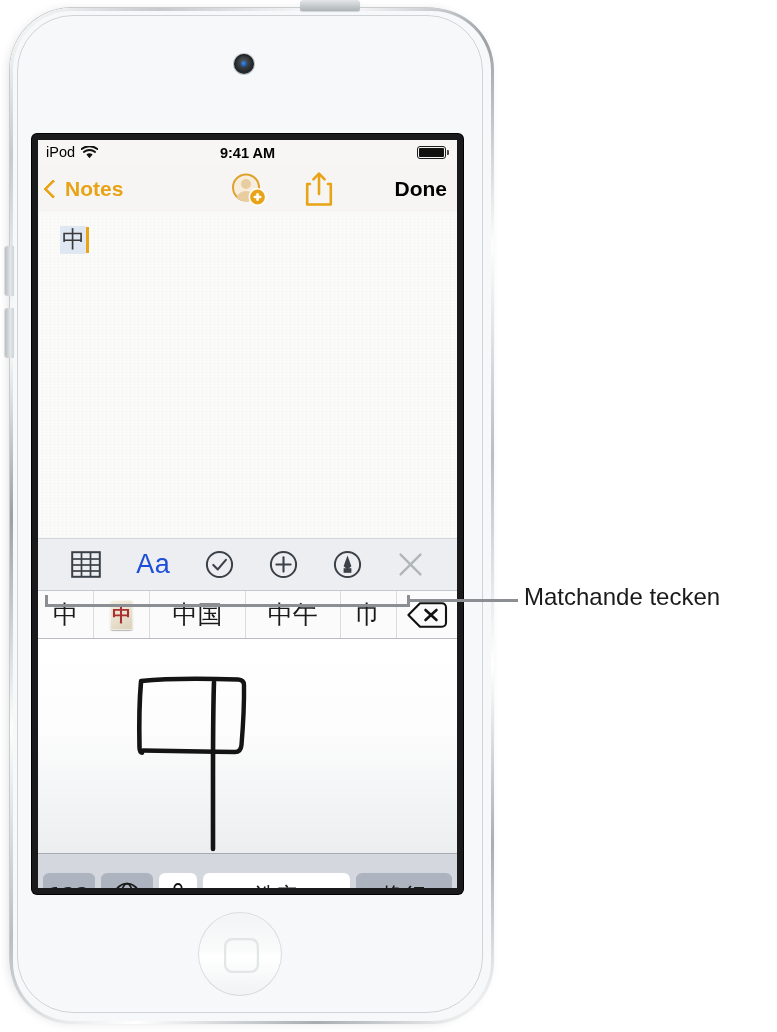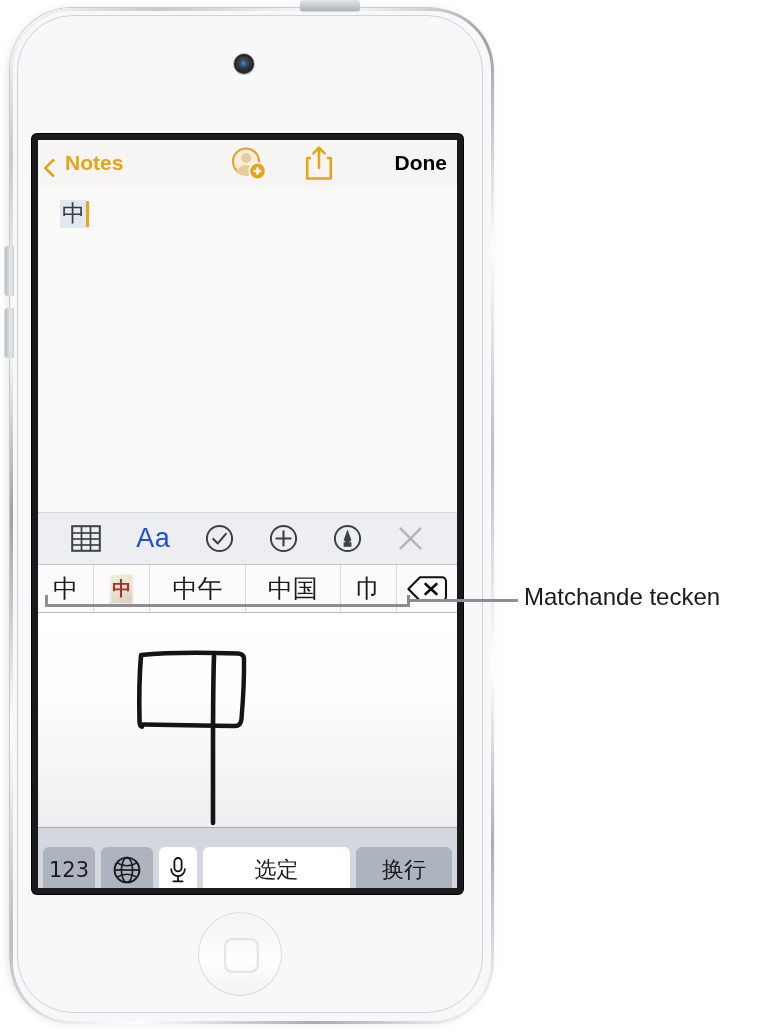--- a/index.html
+++ b/index.html
@@ -166,21 +166,21 @@
   
   #nav-bar {
     position:relative;
     height:46px;
     background:#f6f5f3;
     display:flex;
     align-items:center;
   }
   #nav-back {
     position:absolute; left:8px;
-    display:flex; align-items:flex-end; gap:2px;
+    display:flex; align-items:center; gap:2px;
     color:#e8a317; font-size:21px; font-weight:600;
   }
   .chev {
     display:inline-block;
     width:11px; height:11px;
     border-left:3.4px solid #e8a317;
     border-bottom:3.4px solid #e8a317;
     transform:rotate(45deg);
     margin-right:3px;
     border-radius:1px;
@@ -352,20 +352,37 @@
 
 <div id="camera"></div>
 
 <div id="home-button">
   <div id="home-square"></div>
 </div>
 
 <div id="screen-frame">
 <div id="screen">
 
+  <div id="status-bar">
+    <div id="status-left">
+      <span>iPod</span>
+      <svg width="17" height="13" viewBox="0 0 17 13">
+        <path d="M8.5 12.2 L5.4 8.6 a4.9 4.9 0 0 1 6.2 0 Z" fill="#111"></path>
+        <path d="M2.9 6.0 a8.7 8.7 0 0 1 11.2 0" stroke="#111" stroke-width="1.9" fill="none" stroke-linecap="round"></path>
+        <path d="M0.7 3.0 a12.3 12.3 0 0 1 15.6 0" stroke="#111" stroke-width="1.9" fill="none" stroke-linecap="round"></path>
+      </svg>
+    </div>
+    <div id="status-time">9:41 AM</div>
+    <div id="status-right">
+      <div class="battery-shell">
+        <div class="battery-fill"></div>
+      </div>
+      <div class="battery-nub"></div>
+    </div>
+  </div>
 
   <div id="nav-bar">
     <div id="nav-back">
       <span class="chev"></span>
       <span>Notes</span>
     </div>
 
     <div id="nav-adduser">
       <svg width="36" height="33" viewBox="0 0 36 33">
         <circle cx="15" cy="14.5" r="13" fill="#f7eddc" stroke="#e0a22c" stroke-width="2"></circle>
@@ -440,22 +457,22 @@
         <line x1="23.4" y1="3.6" x2="3.6" y2="23.4" stroke="#b0b5ba" stroke-width="2.4" stroke-linecap="round"></line>
       </svg>
     </div>
   </div>
 
   <div id="candidate-bar">
     <div class="cand narrow">中</div>
     <div class="cand narrow">
       <span class="cand-tile">中</span>
     </div>
+    <div class="cand wide">中国</div>
     <div class="cand wide">中午</div>
-    <div class="cand wide">中国</div>
     <div class="cand narrow">巾</div>
     <div id="cand-delete">
       <svg width="42" height="28" viewBox="0 0 42 28">
         <path d="M14 2.2 H36 a4 4 0 0 1 4 4 V21.8 a4 4 0 0 1 -4 4 H14 L2.4 14 Z" fill="none" stroke="#111" stroke-width="2.1" stroke-linejoin="round"></path>
         <line x1="19.5" y1="9" x2="30.5" y2="19" stroke="#111" stroke-width="2.6" stroke-linecap="round"></line>
         <line x1="30.5" y1="9" x2="19.5" y2="19" stroke="#111" stroke-width="2.6" stroke-linecap="round"></line>
       </svg>
     </div>
   </div>
 

